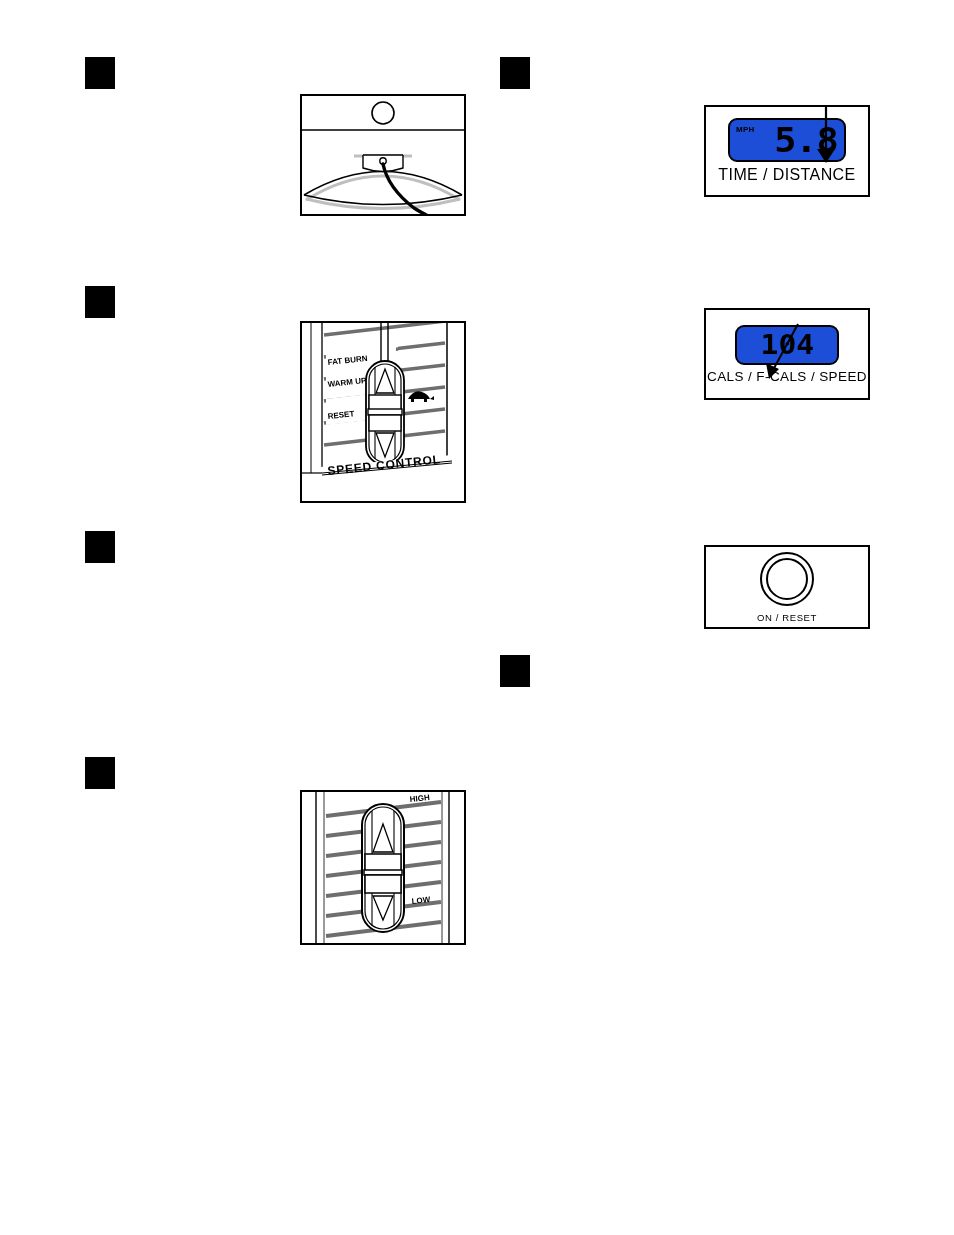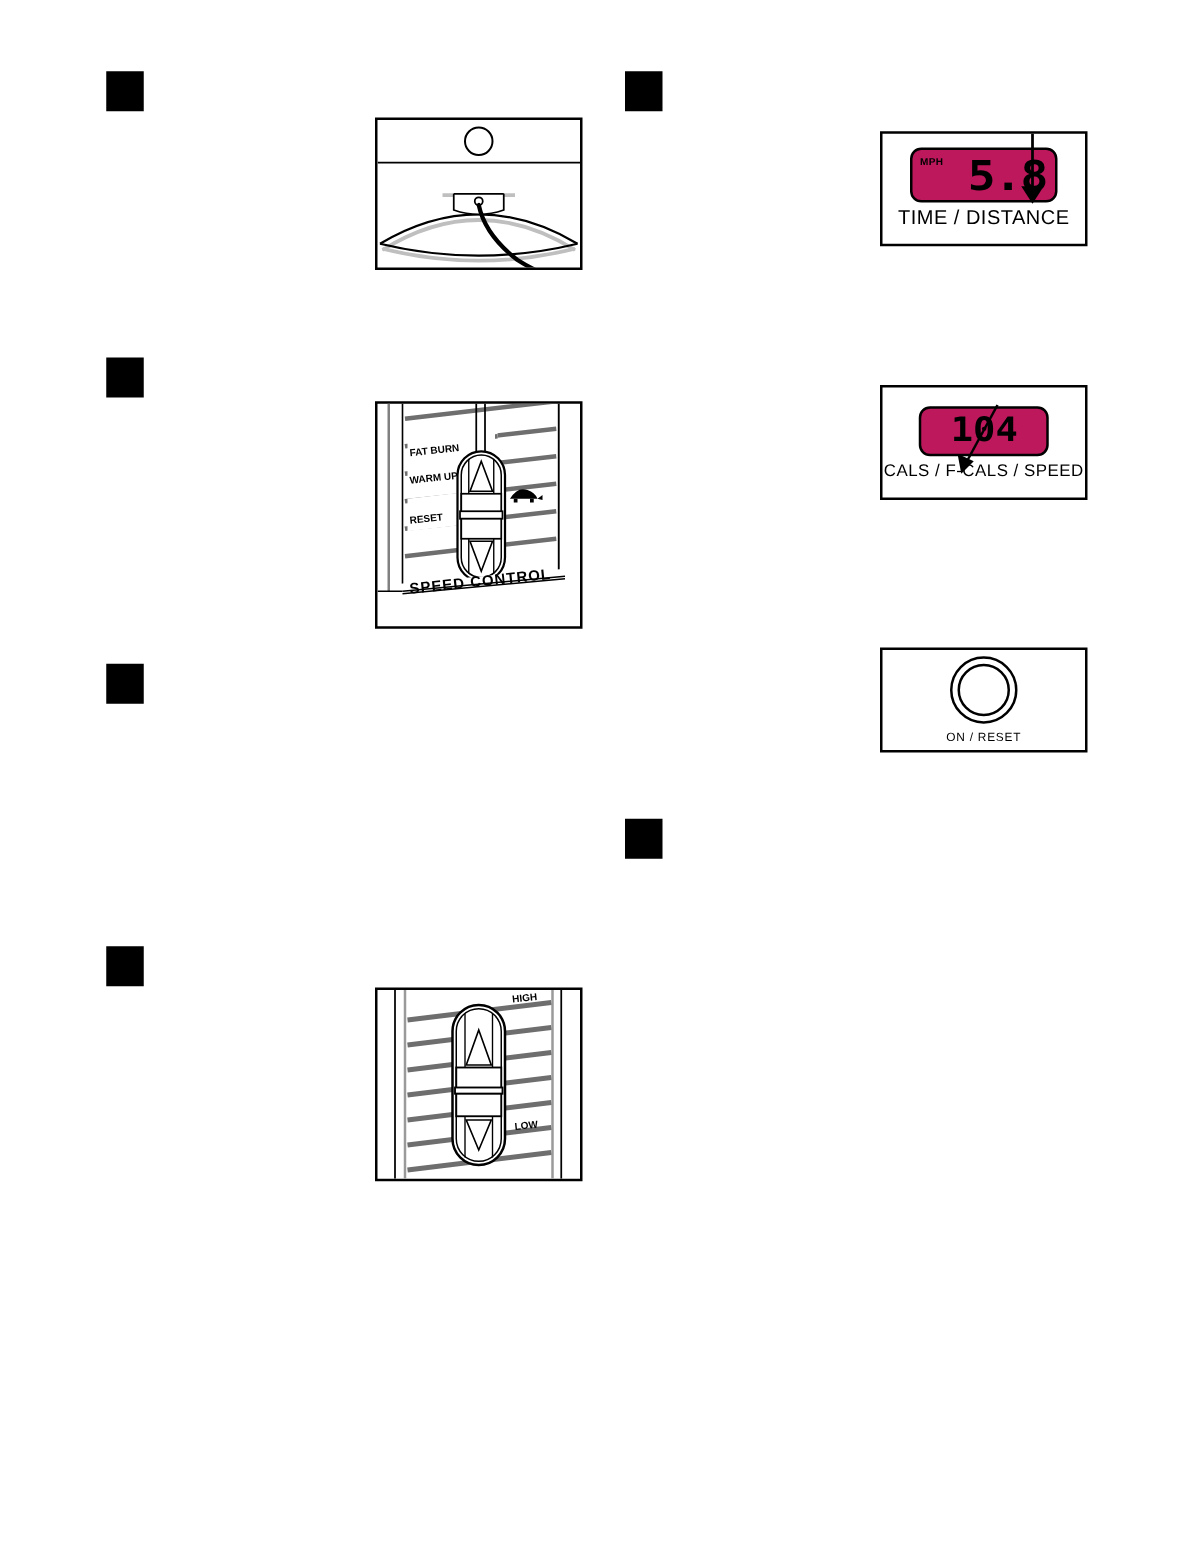--- a/index.html
+++ b/index.html
@@ -38,35 +38,35 @@
 
   
   .fig-incline{left:300px;top:790px;width:166px;height:155px;}
   .fig-incline svg{display:block;width:100%;height:100%;}
 
   
   .fig-mph{left:704px;top:105px;width:166px;height:92px;}
   
   .fig-cals{left:704px;top:308px;width:166px;height:92px;}
   
-  .fig-onreset{left:704px;top:518px;width:166px;height:84px;}
+  .fig-onreset{left:704px;top:545px;width:166px;height:84px;}
 
   .disp-inner{
     position:absolute;
     width:100%;height:100%;
     display:flex;flex-direction:column;
     align-items:center;justify-content:center;
   }
 
   
   .lcd-window{
     position:relative;
     border:2px solid #000;
     border-radius:9px;
-    background:#be185d;
+    background:#1d4ed8;
     box-sizing:border-box;
     display:flex;align-items:center;
   }
   .lcd-mph{width:118px;height:44px;padding:0 6px;}
   .lcd-cals{width:104px;height:40px;padding:0 6px;justify-content:center;}
 
   .mph-tag{
     font-size:8px;font-weight:bold;letter-spacing:.3px;
     font-family:"Liberation Sans", sans-serif;
     align-self:flex-start;margin-top:5px;

